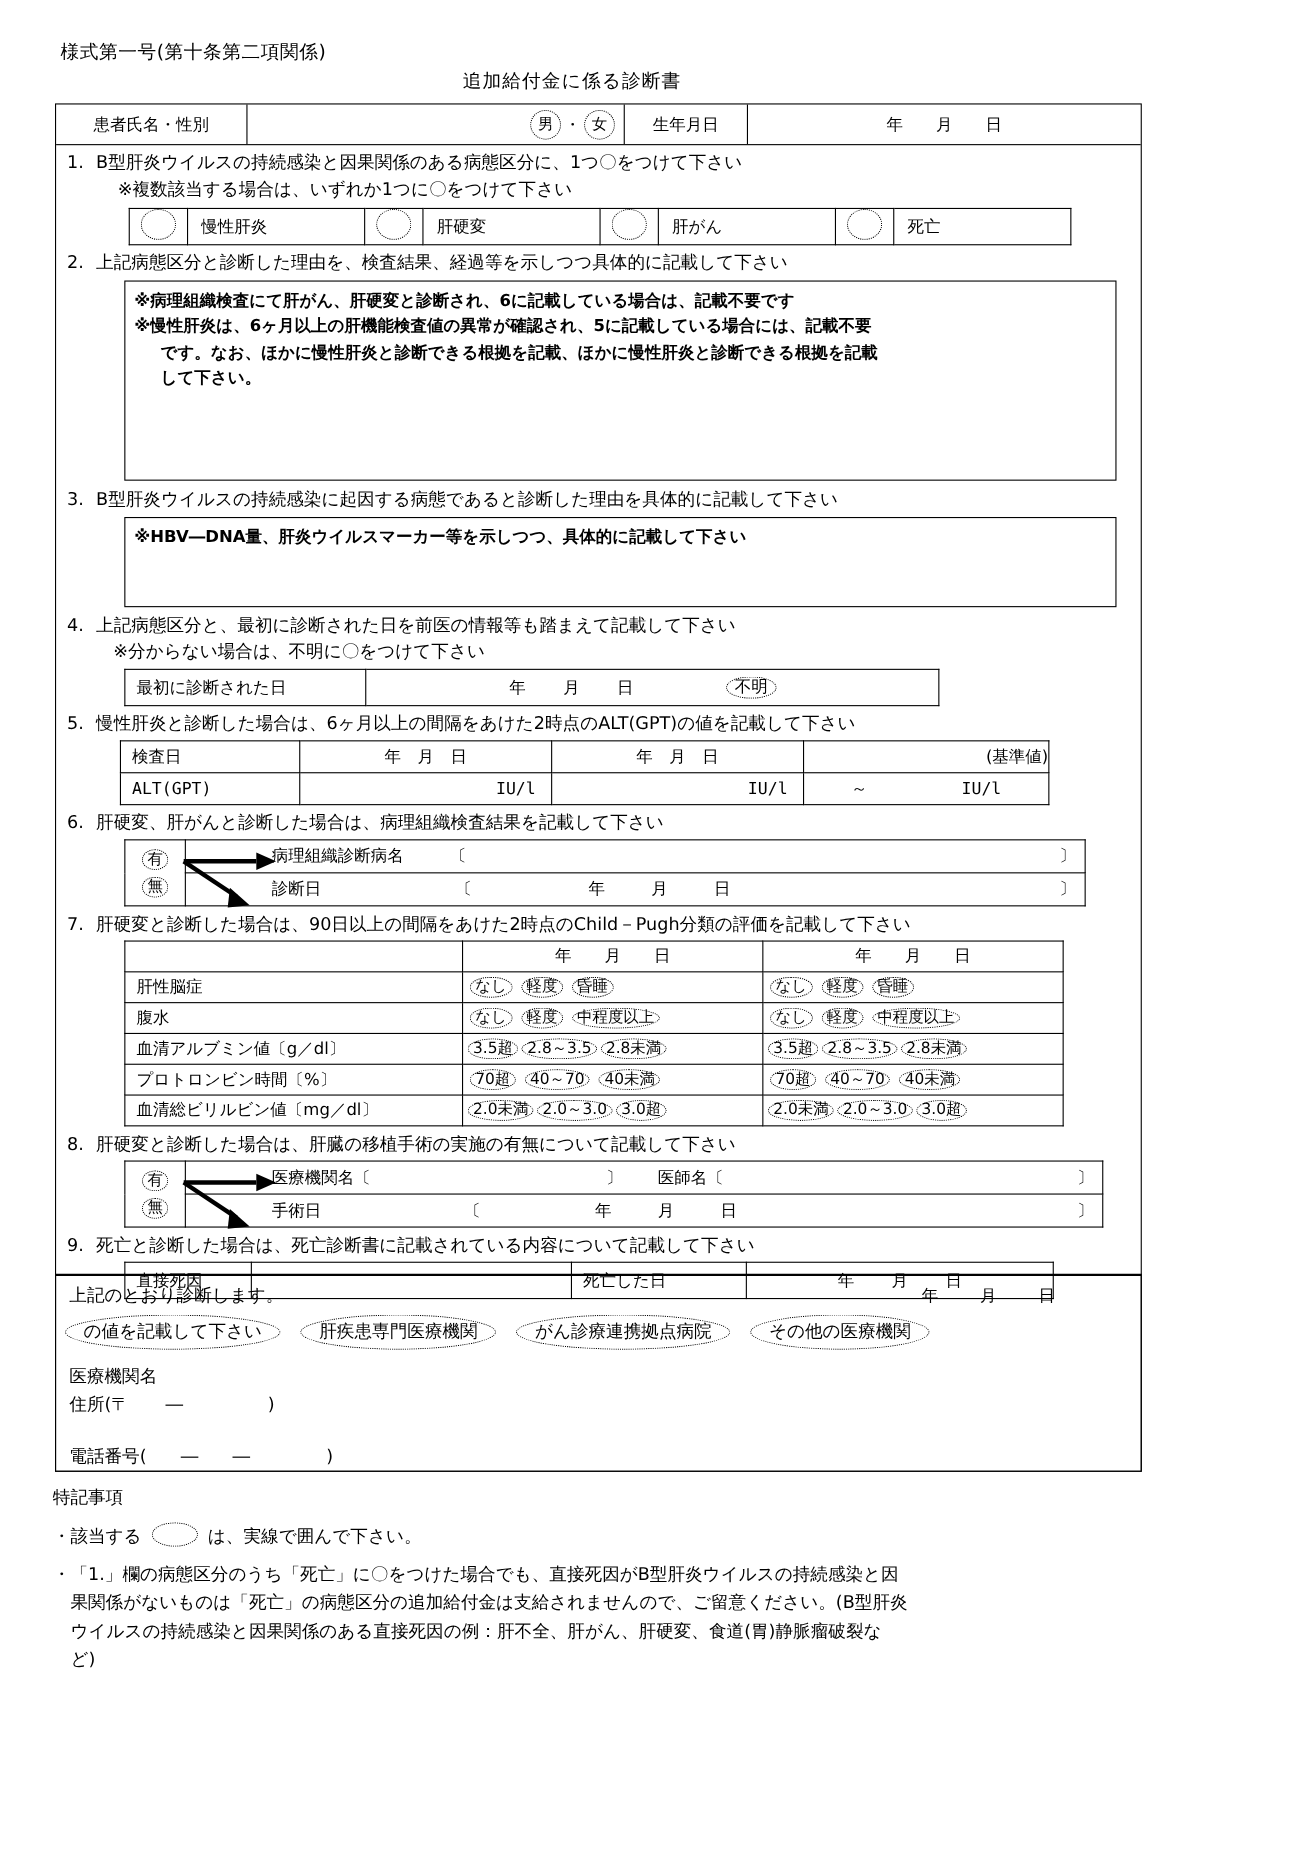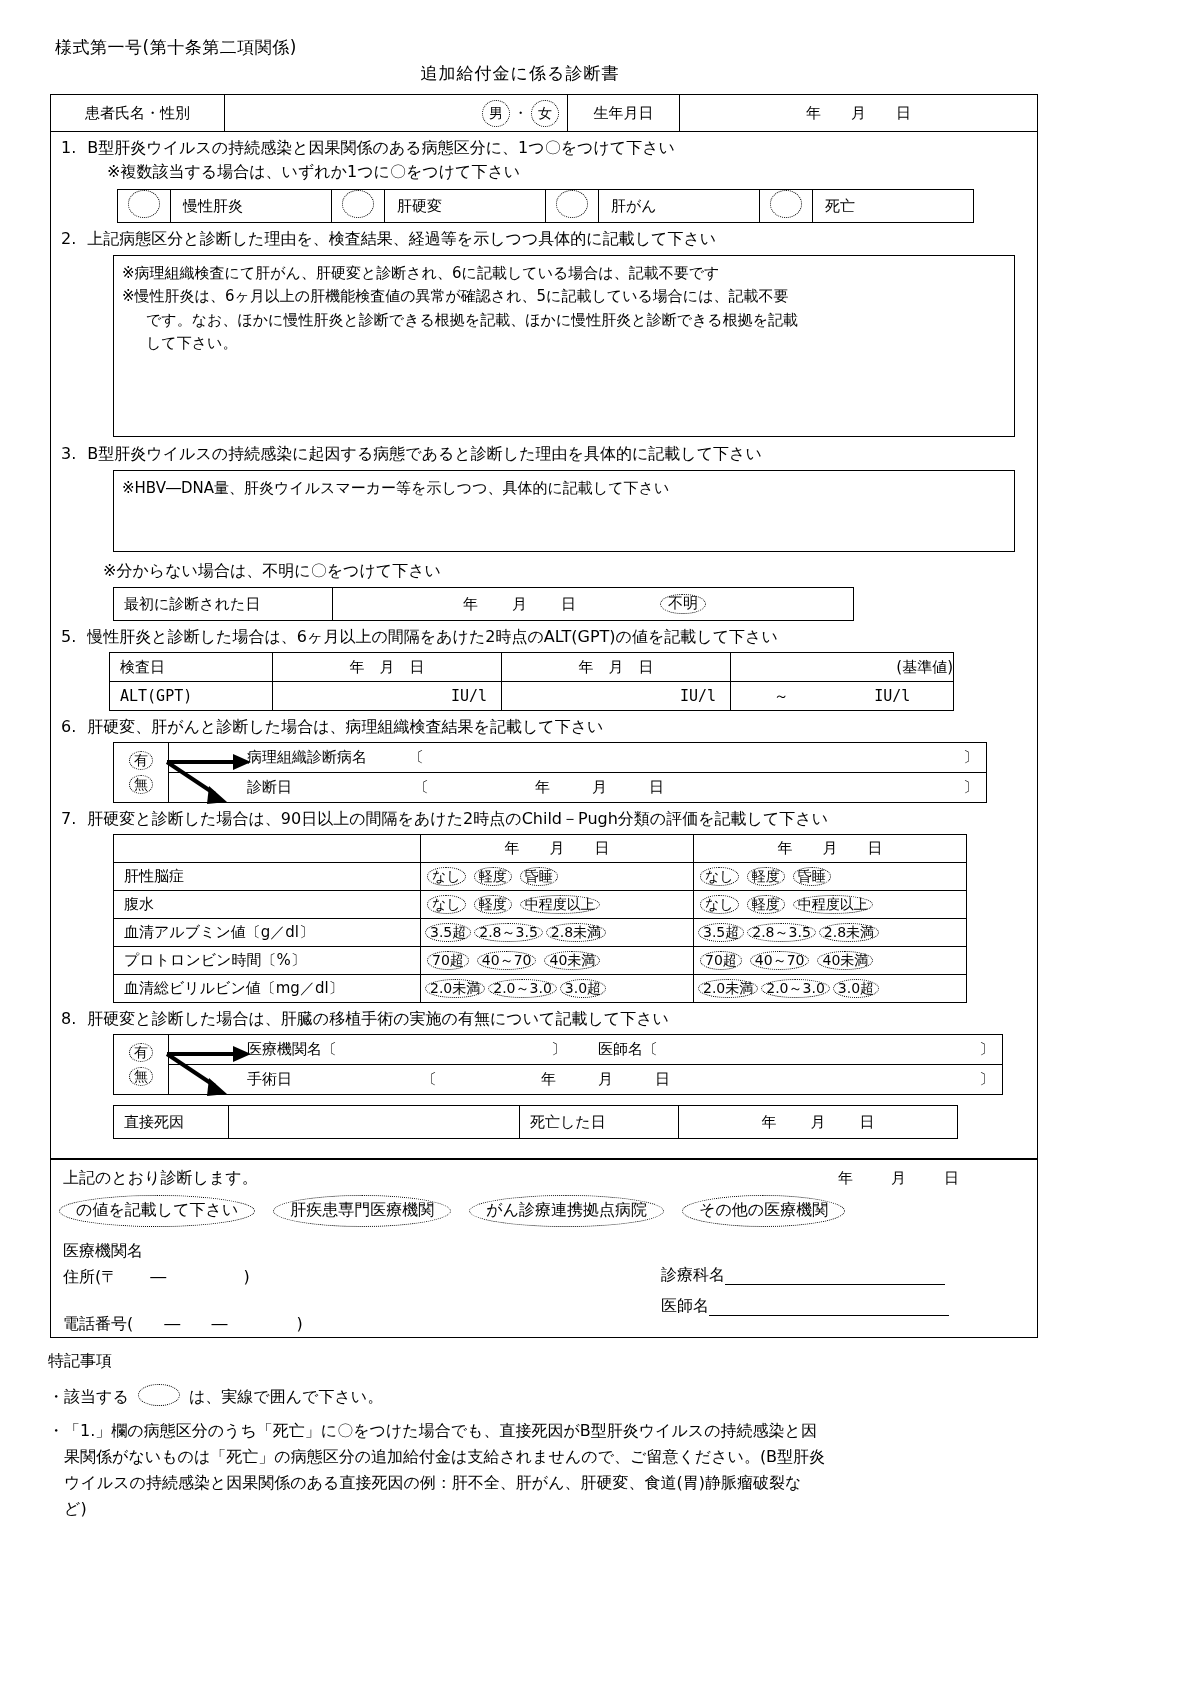--- a/index.html
+++ b/index.html
@@ -26,21 +26,21 @@
   .indent{padding-left:14px;}
 
   
   .ell{display:inline-block;border:1.4px dotted #000;border-radius:50%;padding:1px 7px 2px 7px;line-height:1.05;white-space:nowrap;}
   .ell-empty{display:inline-block;border:1.4px dotted #000;border-radius:50%;width:30px;height:26px;}
   .ell-lg{display:inline-block;border:1.6px dotted #000;border-radius:50%;padding:4px 16px 5px 16px;white-space:nowrap;font-size:16px;}
   .ell-sm{display:inline-block;border:1.4px dotted #000;border-radius:50%;padding:0px 4px 1px 4px;font-size:14px;white-space:nowrap;line-height:1.15;}
   .ell-circ{display:inline-block;border:1.4px dotted #000;border-radius:50%;width:26px;height:25px;line-height:24px;text-align:center;font-size:14px;}
 
   .writebox{border:1.4px solid #000;box-sizing:border-box;}
-  .note{font-size:15px;line-height:1.55;}
+  .note{font-size:15px;line-height:1.55;font-weight:bold;}
   .mono{font-family:"DejaVu Sans Mono","Liberation Mono",monospace;}
 
   .underline{display:inline-block;border-bottom:1.2px solid #000;}
   .footer-notes{position:absolute;left:48px;top:1348px;width:1090px;font-size:16px;line-height:1.62;}
   .bullet{display:flex;}
   .bullet .mk{width:16px;flex:0 0 16px;}
 </style>
 </head>
 <body>
 
@@ -107,20 +107,24 @@
       <div class="sec-label">
         <span>3.</span>
         <span style="padding-left:6px;">B型肝炎ウイルスの持続感染に起因する病態であると診断した理由を具体的に記載して下さい</span>
       </div>
       <div class="writebox" style="margin:5px 22px 0 52px;height:82px;padding:6px 0 0 8px;">
         <div class="note">※HBV―DNA量、肝炎ウイルスマーカー等を示しつつ、具体的に記載して下さい</div>
       </div>
     </div>
 
     <div style="padding:7px 0 0 10px;">
+      <div class="sec-label">
+        <span>4.</span>
+        <span style="padding-left:6px;">上記病態区分と、最初に診断された日を前医の情報等も踏まえて記載して下さい</span>
+      </div>
       <div class="sec-label" style="padding-left:42px;margin-top:2px;">※分からない場合は、不明に〇をつけて下さい</div>
       <table style="margin:5px 0 0 52px;">
         <tbody>
             <tr>
           <td style="width:208px;height:32px;padding-left:10px;">最初に診断された日</td>
           <td style="width:520px;">
             <div style="display:flex;align-items:center;padding-left:130px;">
               <span style="letter-spacing:34px;"><span>年</span><span>月</span><span>日</span></span>
               <span class="ell" style="margin-left:50px;">不明</span>
             </div>
@@ -345,20 +349,24 @@
         <svg width="120" height="64" viewBox="0 0 120 64" style="position:absolute;left:44px;top:6px;">
           <line x1="10" y1="14" x2="76" y2="14" stroke="#000" stroke-width="4"></line>
           <polygon points="76,6 94,14 76,22" fill="#000"></polygon>
           <line x1="10" y1="14" x2="58" y2="46" stroke="#000" stroke-width="4"></line>
           <polygon points="52,38 70,54 50,56" fill="#000"></polygon>
         </svg>
       </div>
     </div>
 
     <div style="padding:6px 0 0 10px;">
+      <div class="sec-label">
+        <span>9.</span>
+        <span style="padding-left:6px;">死亡と診断した場合は、死亡診断書に記載されている内容について記載して下さい</span>
+      </div>
       <table style="margin:4px 0 0 52px;">
         <tbody>
             <tr>
           <td style="width:104px;height:32px;padding-left:10px;">直接死因</td>
           <td style="width:290px;"></td>
           <td style="width:148px;padding-left:10px;">死亡した日</td>
           <td style="width:278px;">
             <div style="text-align:center;letter-spacing:34px;padding-left:34px;"><span>年</span><span>月</span><span>日</span></div>
           </td>
         </tr>
@@ -388,28 +396,20 @@
           <span style="padding:0 28px;">―</span>
           <span style="padding-left:44px;">)</span>
         </div>
         <div class="sec-label" style="margin-top:26px;">
           <span>電話番号(</span>
           <span style="padding:0 26px;">―</span>
           <span style="padding-right:26px;">―</span>
           <span style="padding-left:38px;">)</span>
         </div>
       </div>
-      <div style="flex:1;padding-left:38px;padding-top:24px;">
-        <div class="sec-label">
-          <span>診療科名</span><span class="underline" style="width:220px;">&nbsp;</span>
-        </div>
-        <div class="sec-label" style="margin-top:10px;">
-          <span>医師名</span><span class="underline" style="width:240px;">&nbsp;</span>
-        </div>
-      </div>
     </div>
   </div>
 
   <div class="footer-notes">
     <div>特記事項</div>
     <div class="bullet" style="margin-top:10px;">
       <span class="mk">・</span>
       <span>
         <span>該当する</span>
         <span class="ell-empty" style="width:40px;height:20px;vertical-align:-4px;margin:0 4px;"></span>

